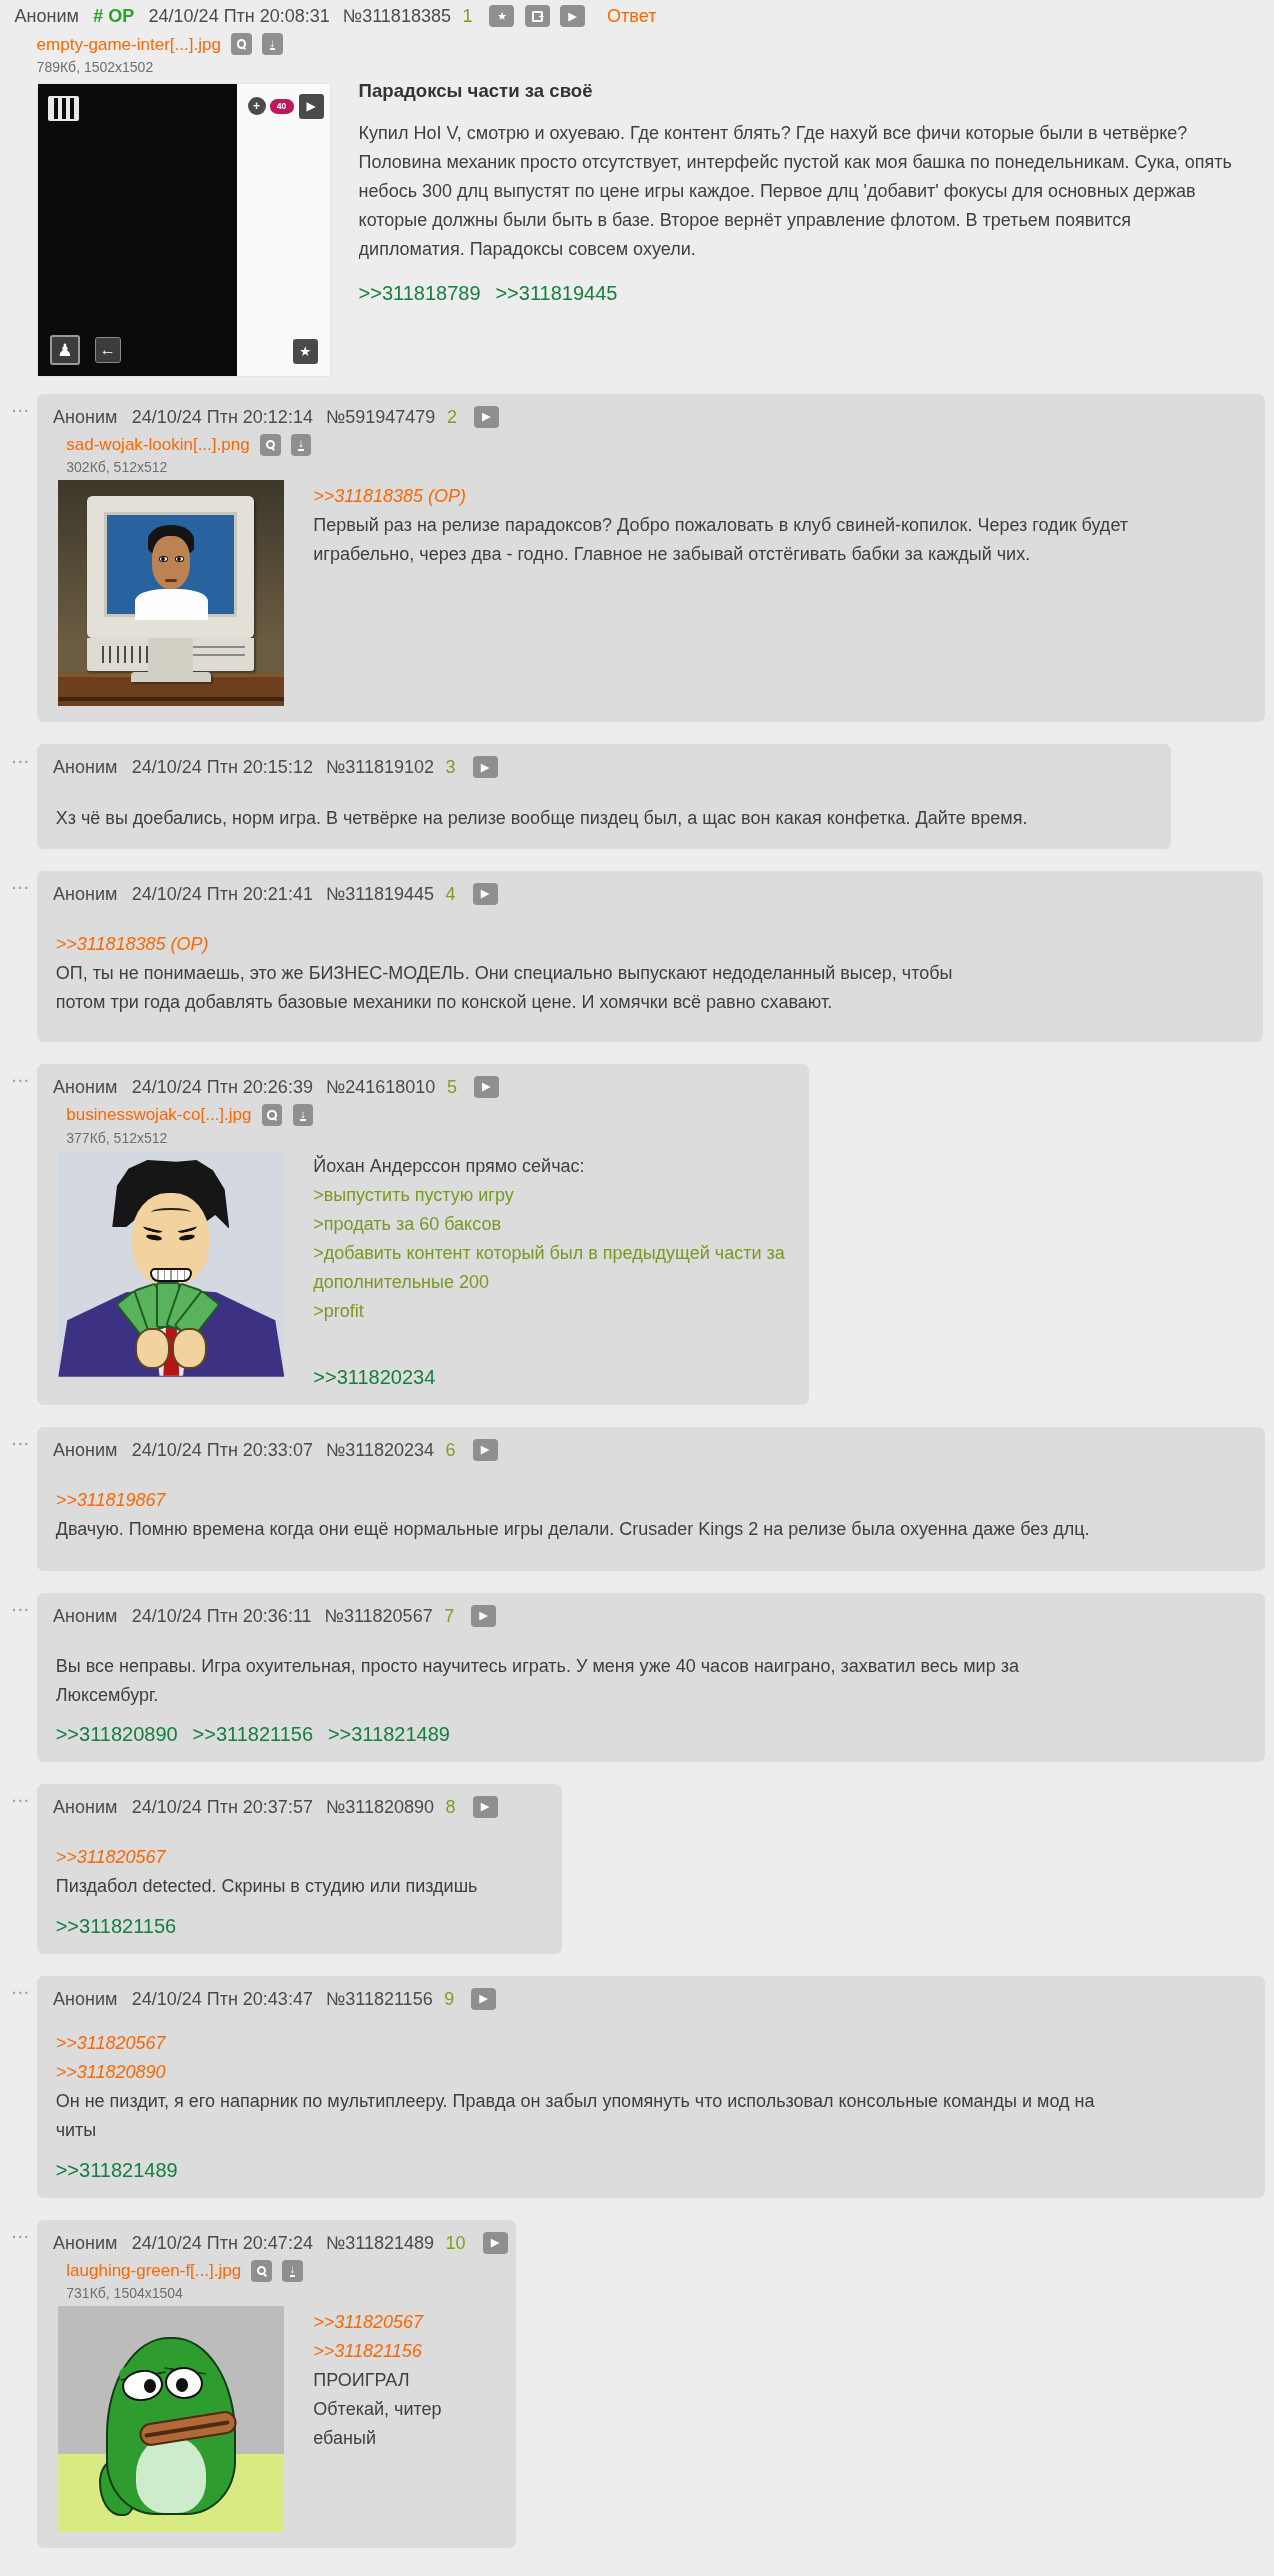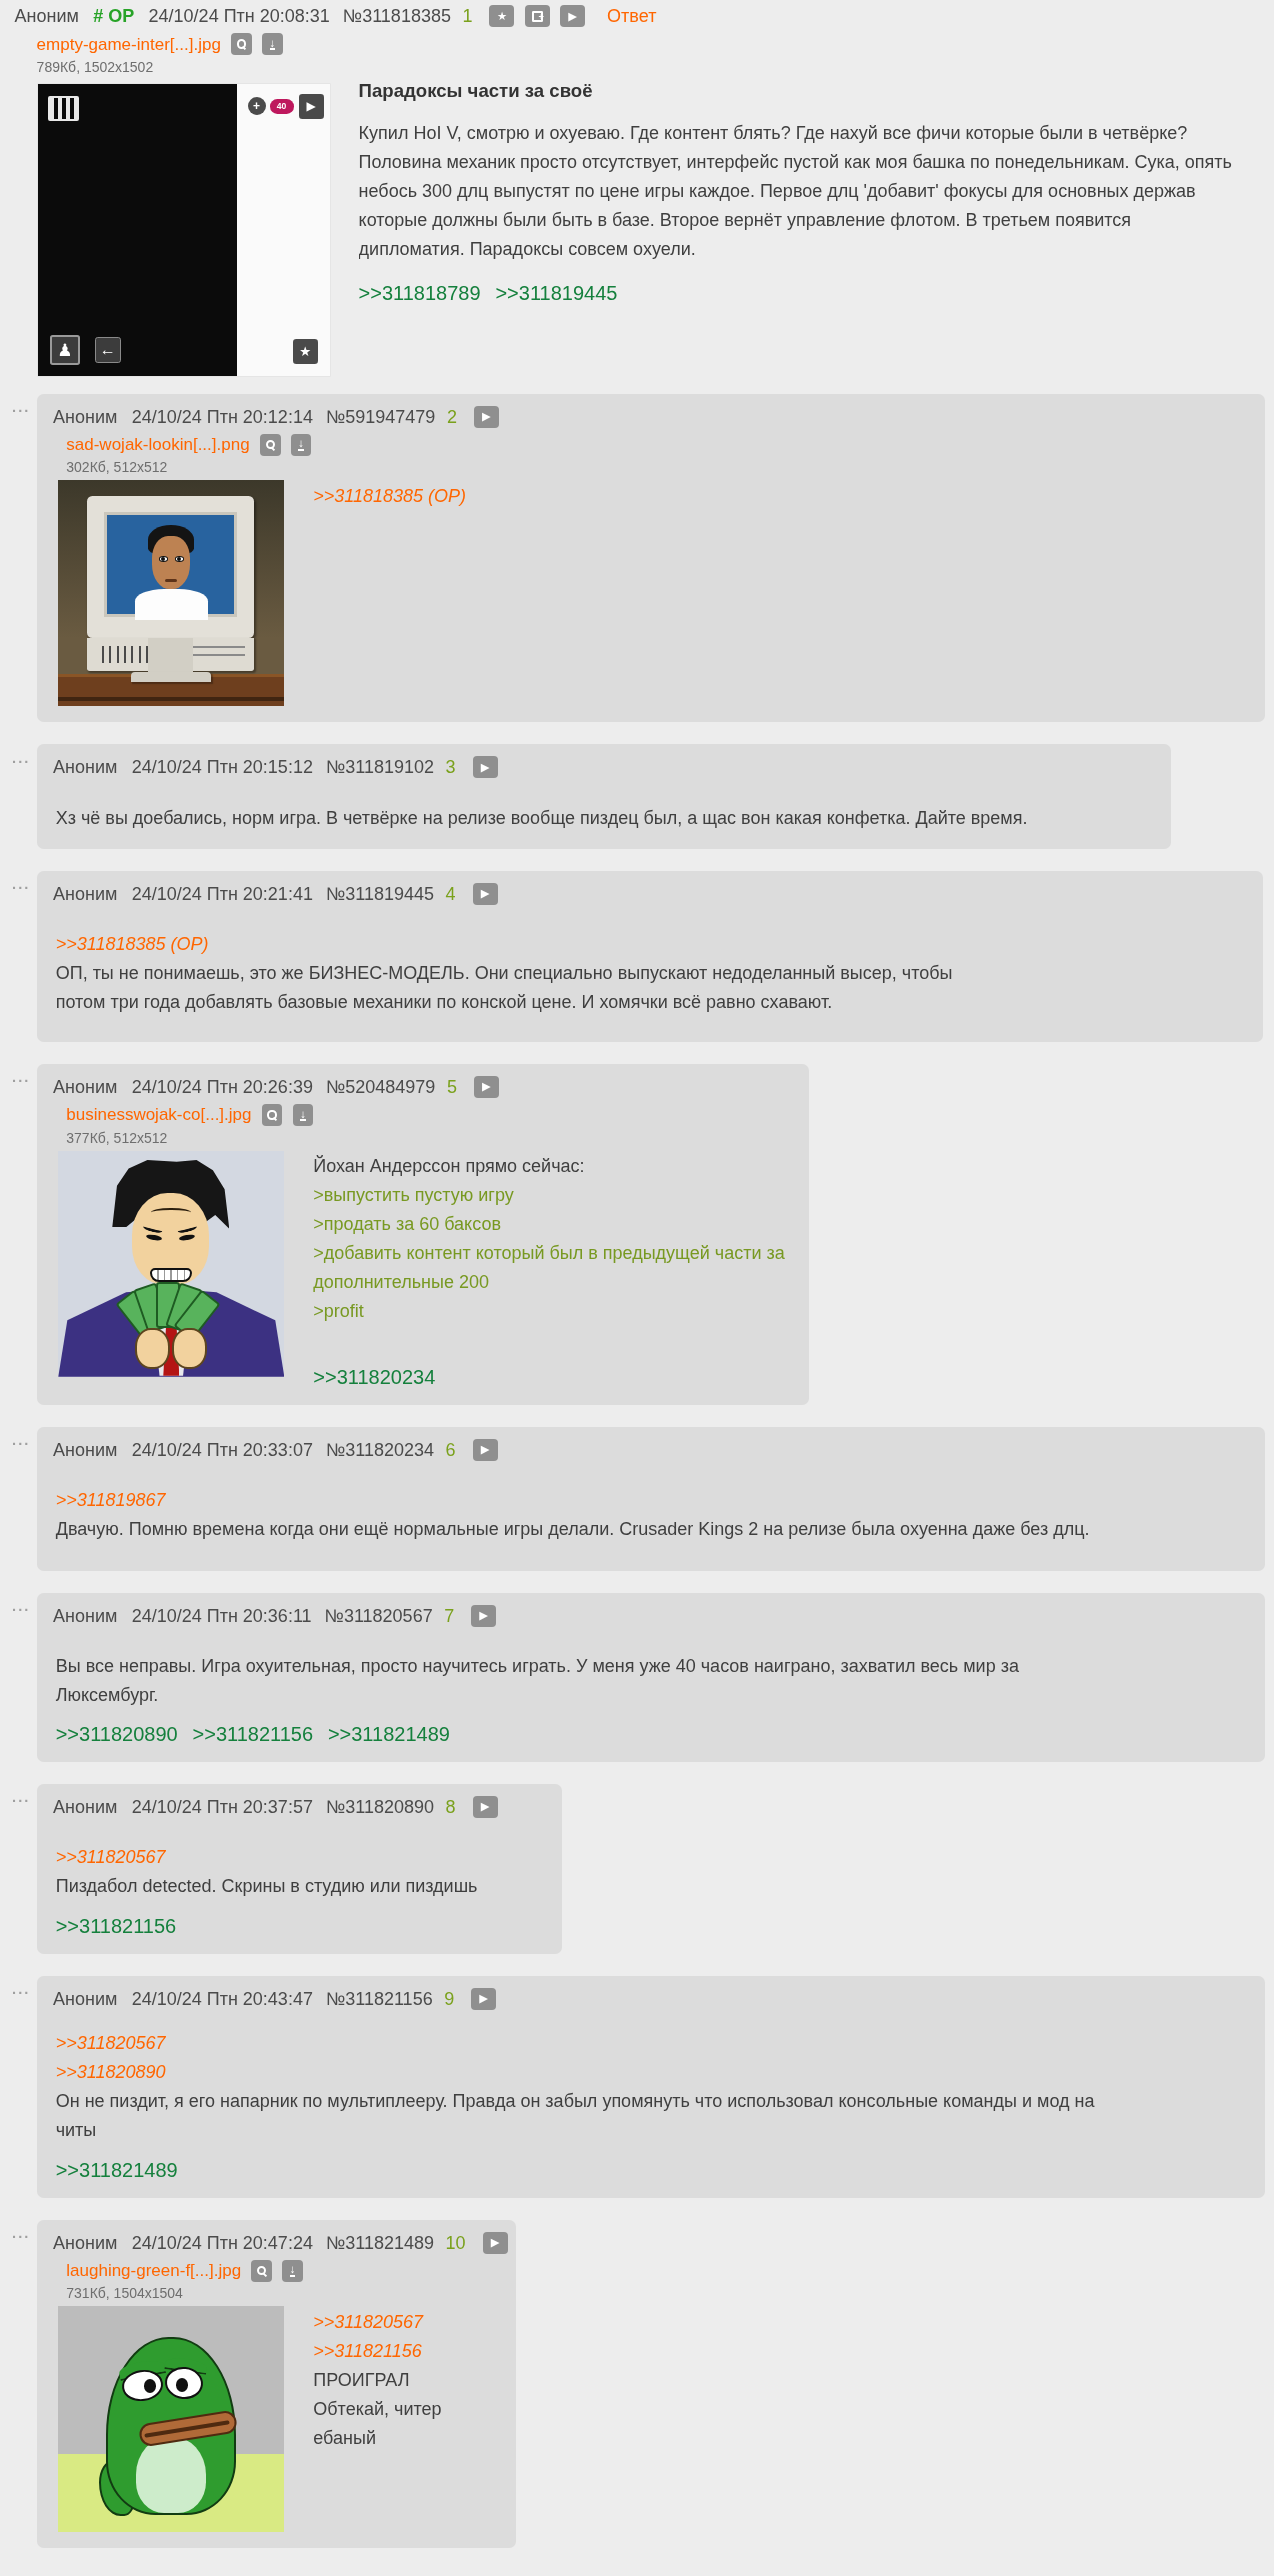--- a/index.html
+++ b/index.html
@@ -302,20 +302,21 @@
         </div>
         <div class="base">
           <div class="vents"></div>
             <div class="label"></div>
         </div>
         <div class="stand"></div>
           <div class="foot"></div>
       </div>
       <div class="ptext p2text">
         <div class="qline"><span class="qlink">&gt;&gt;311818385 (OP)</span></div>
+        <div class="bodytxt">Первый раз на релизе парадоксов? Добро пожаловать в клуб свиней-копилок. Через годик будет играбельно, через два - годно. Главное не забывай отстёгивать бабки за каждый чих.</div>
       </div>
       <div class="clear"></div>
     </div>
   </div>
 
   <div class="card w3">
     <div class="dots">···</div>
     <div class="phead">
       <span class="pa">Аноним</span>
       <span class="pd">24/10/24 Птн 20:15:12</span>
@@ -345,21 +346,21 @@
       <div class="qline"><span class="qlink">&gt;&gt;311818385 (OP)</span></div>
       <div class="bodytxt p4body">ОП, ты не понимаешь, это же БИЗНЕС-МОДЕЛЬ. Они специально выпускают недоделанный высер, чтобы потом три года добавлять базовые механики по конской цене. И хомячки всё равно схавают.</div>
     </div>
   </div>
 
   <div class="card w5">
     <div class="dots">···</div>
     <div class="phead">
       <span class="pa">Аноним</span>
       <span class="pd">24/10/24 Птн 20:26:39</span>
-      <span class="pn">№520484979</span>
+      <span class="pn">№241618010</span>
       <span class="po">5</span>
       <span class="btn">
           <span class="g">▶</span>
         </span>
     </div>
     <div class="fline">
       <span class="fname">businesswojak-co[...].jpg</span>
       <span class="btn small">
           <span class="mag"></span>
         </span>

